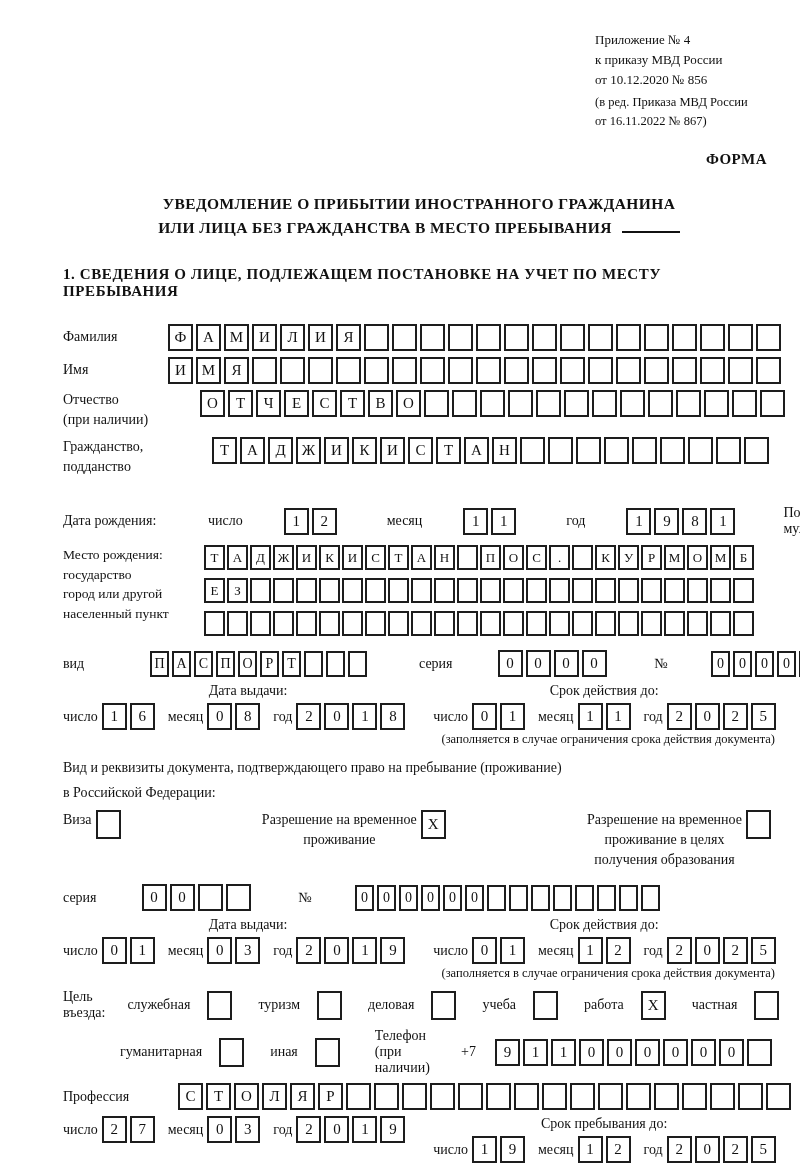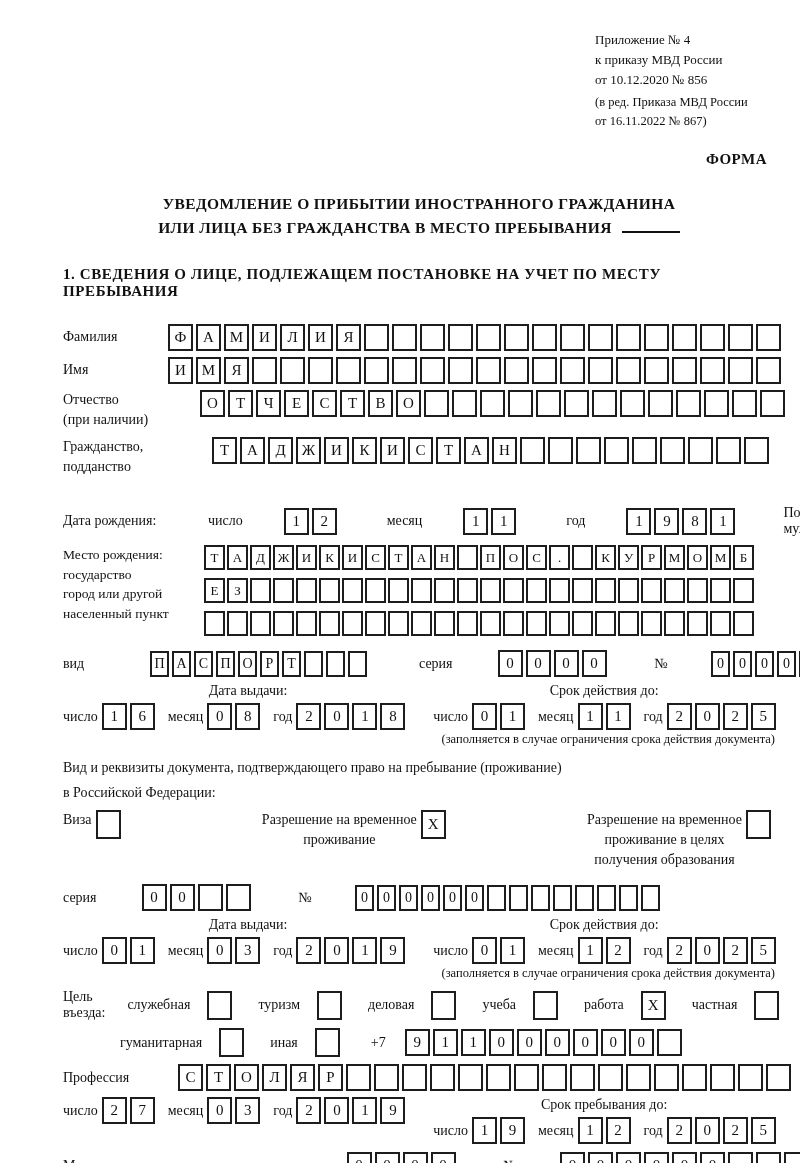--- a/index.html
+++ b/index.html
@@ -520,20 +520,21 @@
       <span class="cbox"></span>
       <span class="plbl">транзит</span>
       <span class="cbox"></span>
     </div>
 
     <div class="purposes indent57">
       <span class="plbl first">гуманитарная</span>
       <span class="cbox"></span>
       <span class="plbl">иная</span>
       <span class="cbox"></span>
+      <span class="phone-label">Телефон (при наличии)</span>
       <span class="phone-prefix">+7</span>
       <span class="cells">
           <span class="cell">9</span>
           <span class="cell">1</span>
           <span class="cell">1</span>
           <span class="cell">0</span>
           <span class="cell">0</span>
           <span class="cell">0</span>
           <span class="cell">0</span>
           <span class="cell">0</span>

